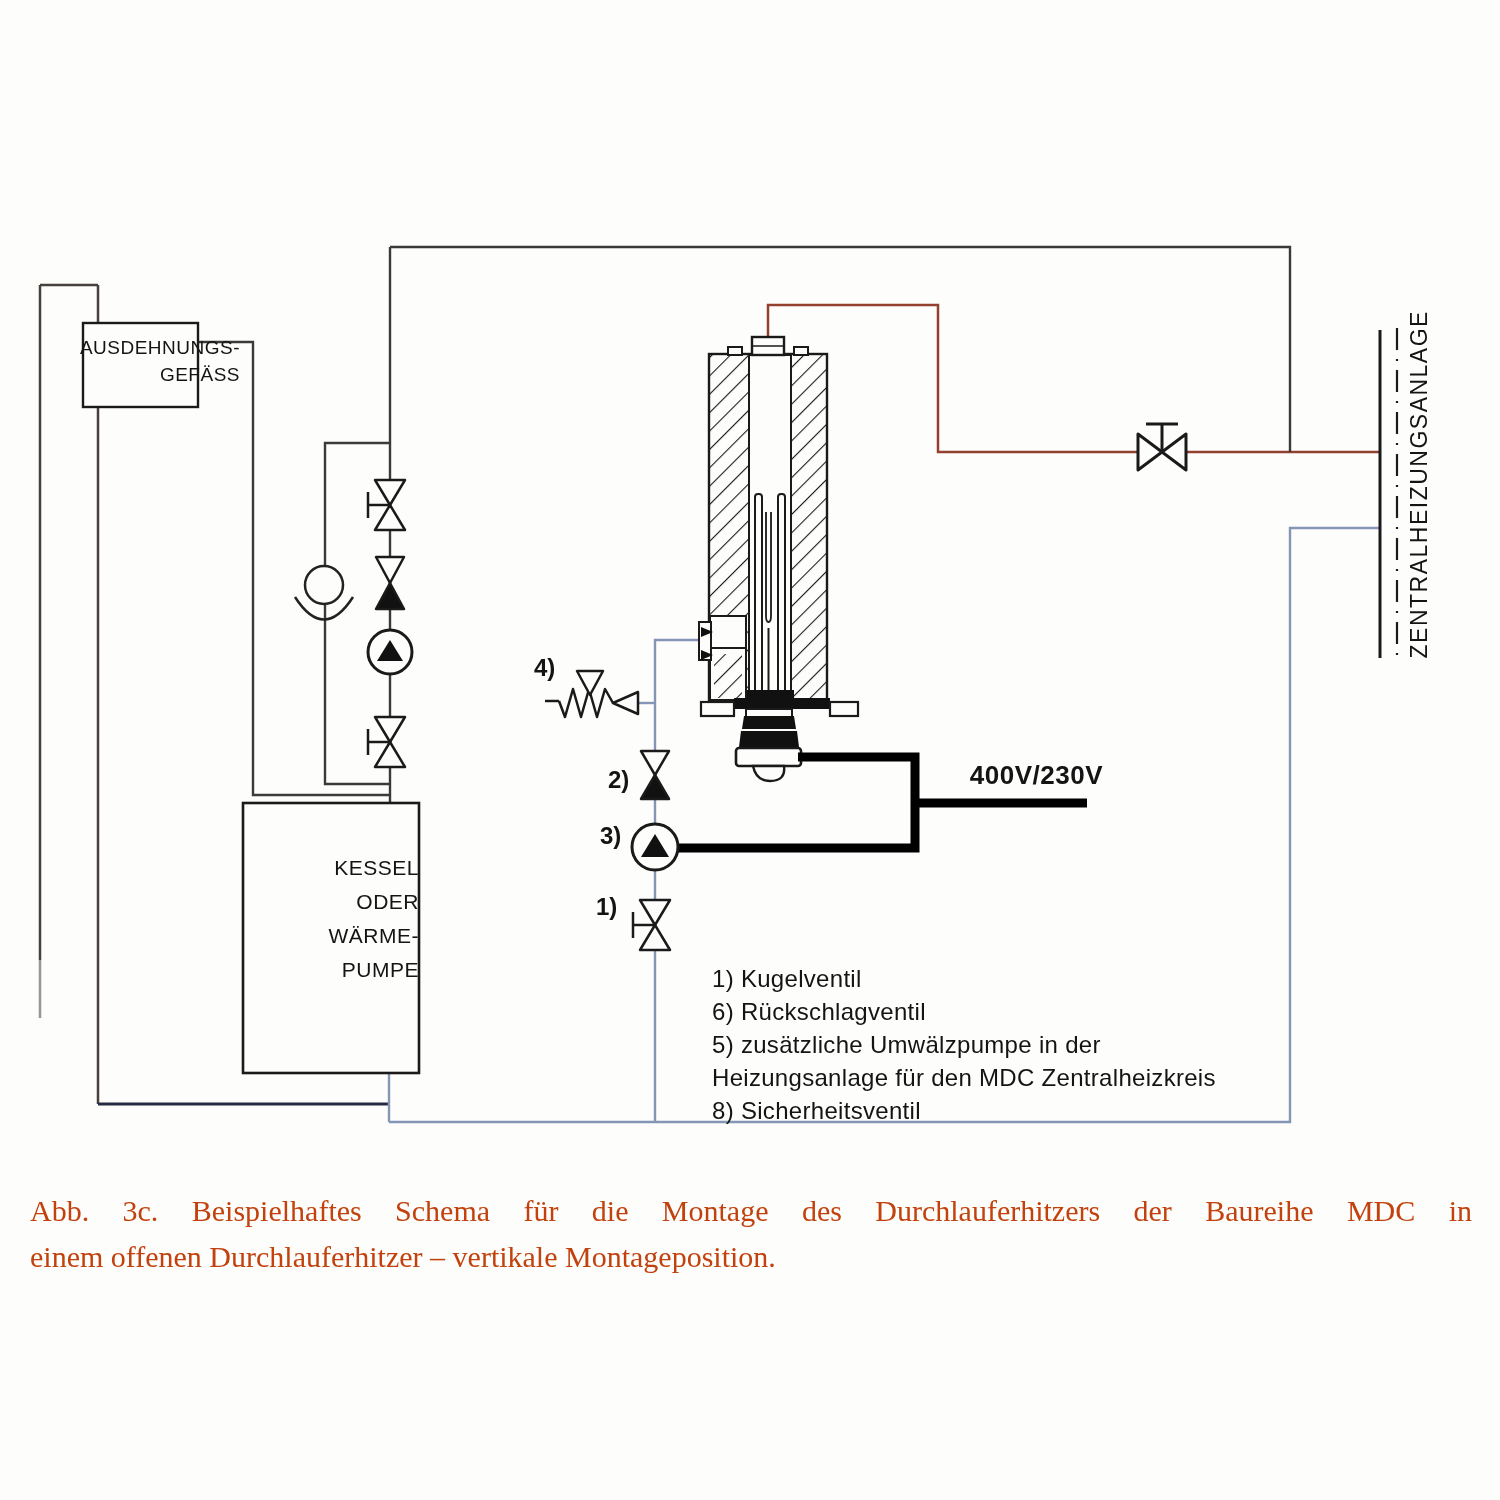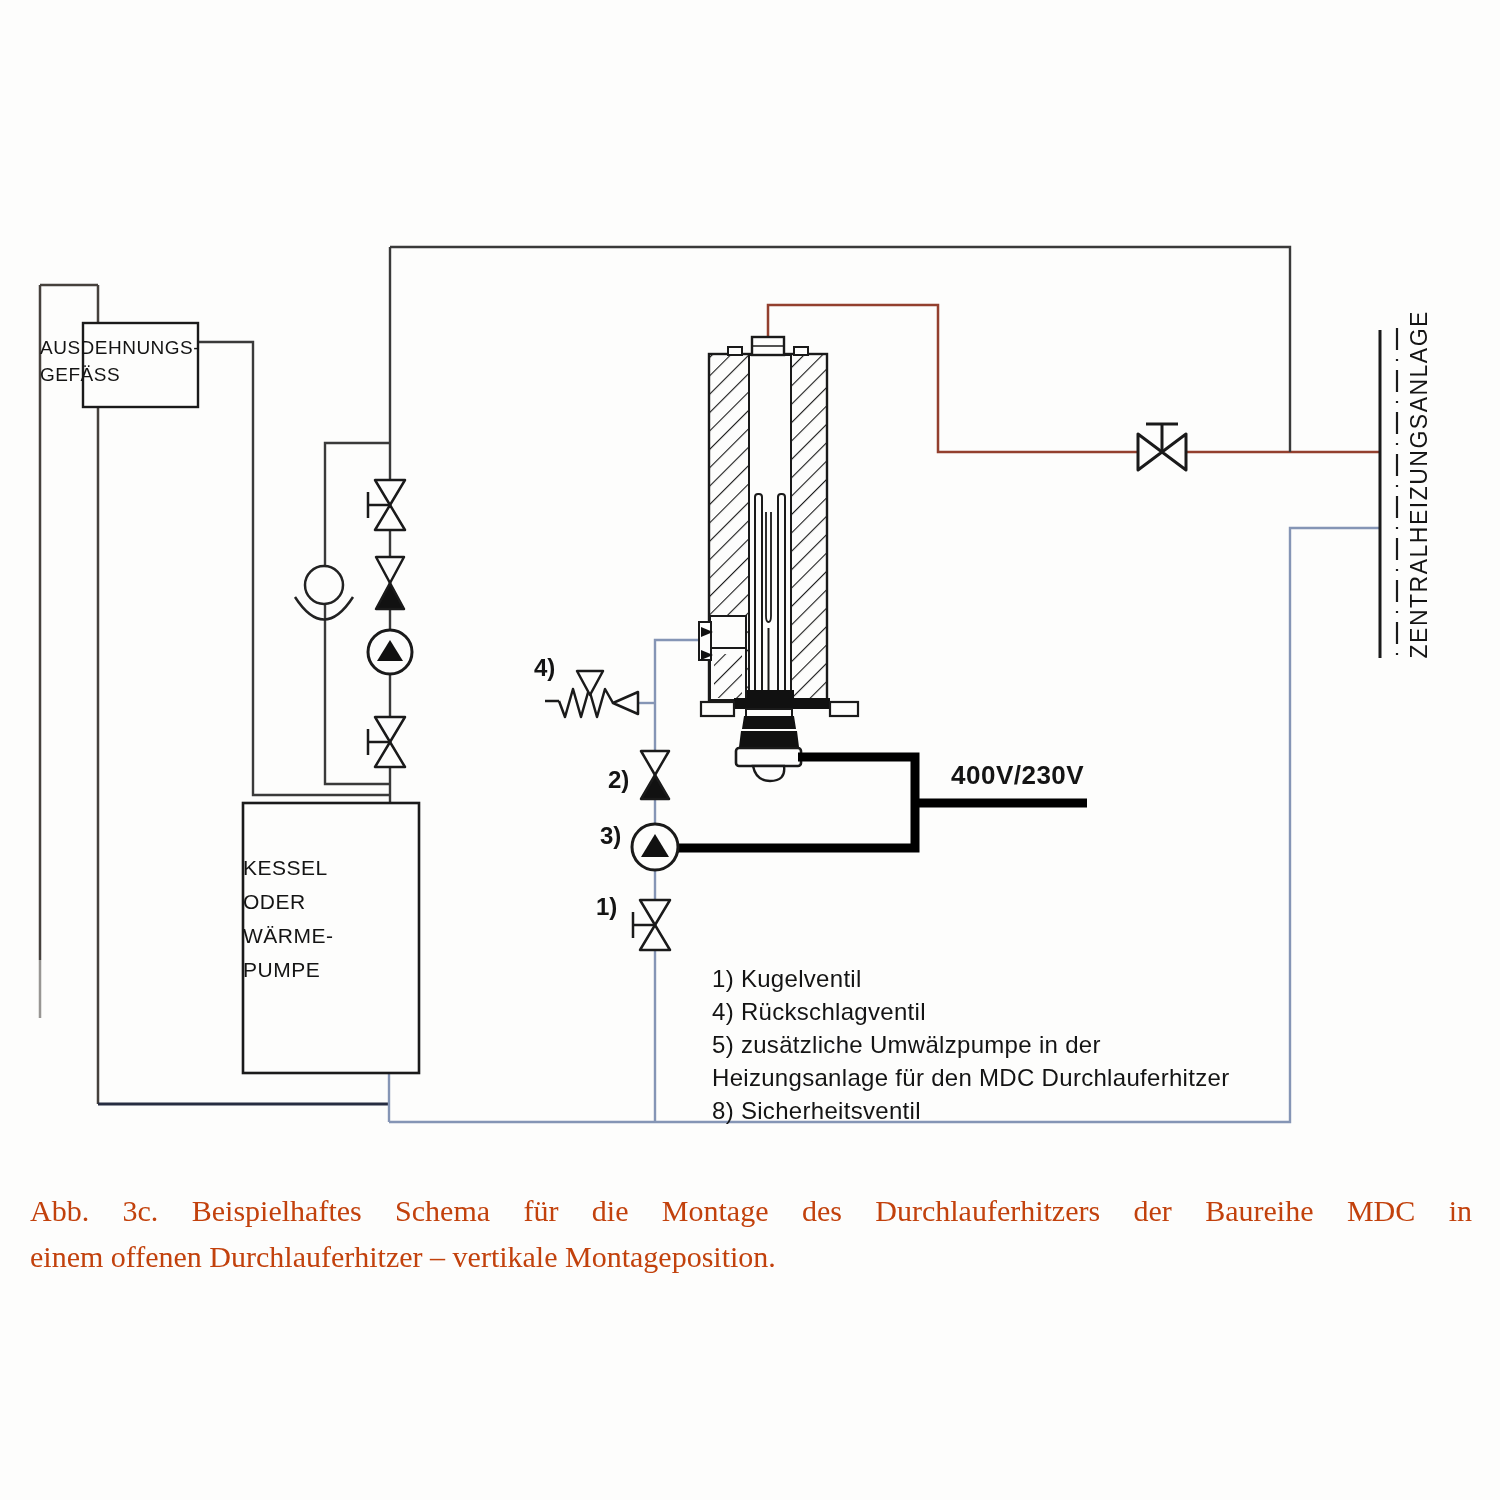--- a/index.html
+++ b/index.html
@@ -1,20 +1,20 @@
 <!DOCTYPE html>
 <html style="--supply: #93402e; --return: #8595b5; --line: #3a3a3a; --dark_return: #262c40; --left_lines: #46413c; --ink: #141414;"><head>
 <meta charset="utf-8">
 <style>
   html,body{margin:0;padding:0;background:#fdfdfc;}
   #stage{position:relative;width:1500px;height:1500px;background:#fdfdfc;overflow:hidden;
          font-family:"Liberation Sans",sans-serif;color:#111;}
   svg{position:absolute;left:0;top:0;}
   .lbl{position:absolute;color:#141414;}
-  .center{text-align:left;}
+  .center{text-align:right;}
   .vessel-label{left:40px;top:334px;width:200px;font-size:19px;line-height:27px;letter-spacing:.5px;}
   .boiler-label{left:243px;top:851px;width:176px;font-size:21px;line-height:34px;letter-spacing:.5px;}
   .zentral-label{left:1254px;top:480px;width:330px;font-size:23px;letter-spacing:1.5px;white-space:nowrap;
                  transform:rotate(-90deg);transform-origin:center;text-align:center;}
   .power-label{left:951px;top:760px;width:152px;font-size:26px;font-weight:bold;letter-spacing:.5px;}
   .callout{position:absolute;font-size:24px;font-weight:600;}
   .legend{left:712px;top:962px;width:580px;font-size:24px;line-height:33px;letter-spacing:.3px;}
   .caption{left:30px;top:1188px;width:1442px;font-family:"Liberation Serif",serif;font-size:30px;
            line-height:46px;color:#c2410c;}
   .caption .l1{text-align:justify;text-align-last:justify;}
@@ -185,23 +185,23 @@
 
 <div class="lbl power-label center">400V/230V</div>
 
 <div class="lbl callout" style="left:534px;top:654px;">4)</div>
 <div class="lbl callout" style="left:608px;top:766px;">2)</div>
 <div class="lbl callout" style="left:600px;top:822px;">3)</div>
 <div class="lbl callout" style="left:596px;top:893px;">1)</div>
 
 <div class="lbl legend">
   <div>1) Kugelventil</div>
-  <div>4) Rückschlagventil</div>
+  <div>6) Rückschlagventil</div>
   <div>5) zusätzliche Umwälzpumpe in der</div>
-  <div>Heizungsanlage für den MDC Durchlauferhitzer</div>
+  <div>Heizungsanlage für den MDC Zentralheizkreis</div>
   <div>8) Sicherheitsventil</div>
 </div>
 
 <div class="lbl caption">
   <div class="l1">Abb. 3c. Beispielhaftes Schema für die Montage des Durchlauferhitzers der Baureihe MDC in</div>
   <div>einem offenen Durchlauferhitzer – vertikale Montageposition.</div>
 </div>
 
 </div>
 

